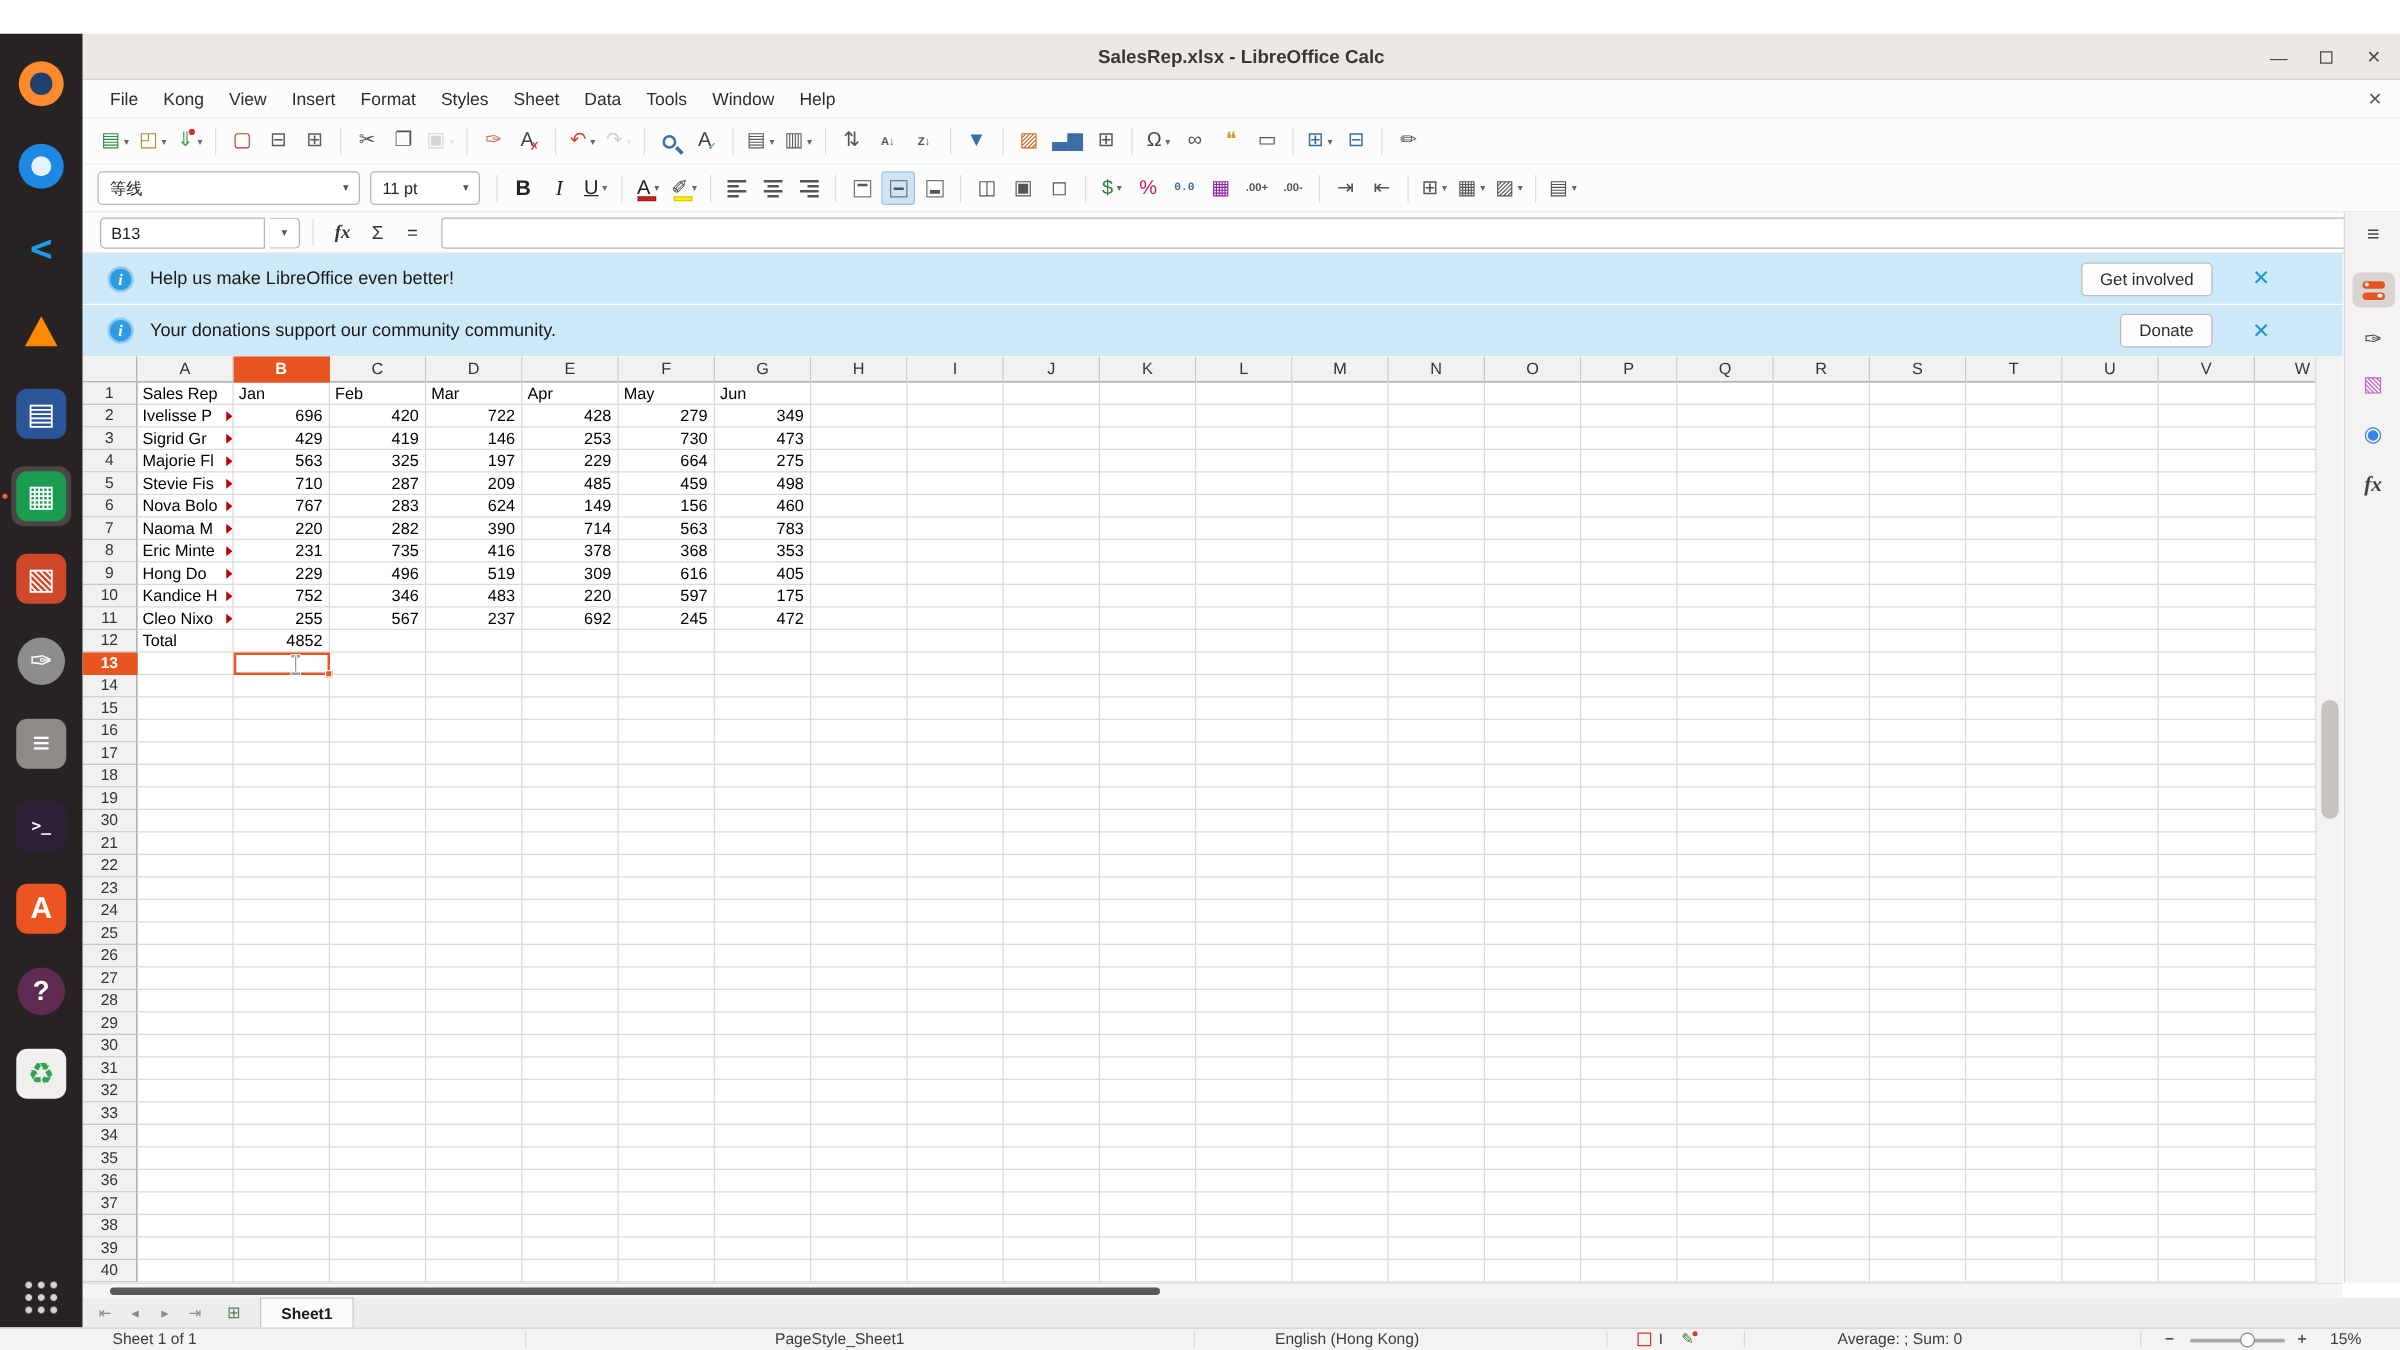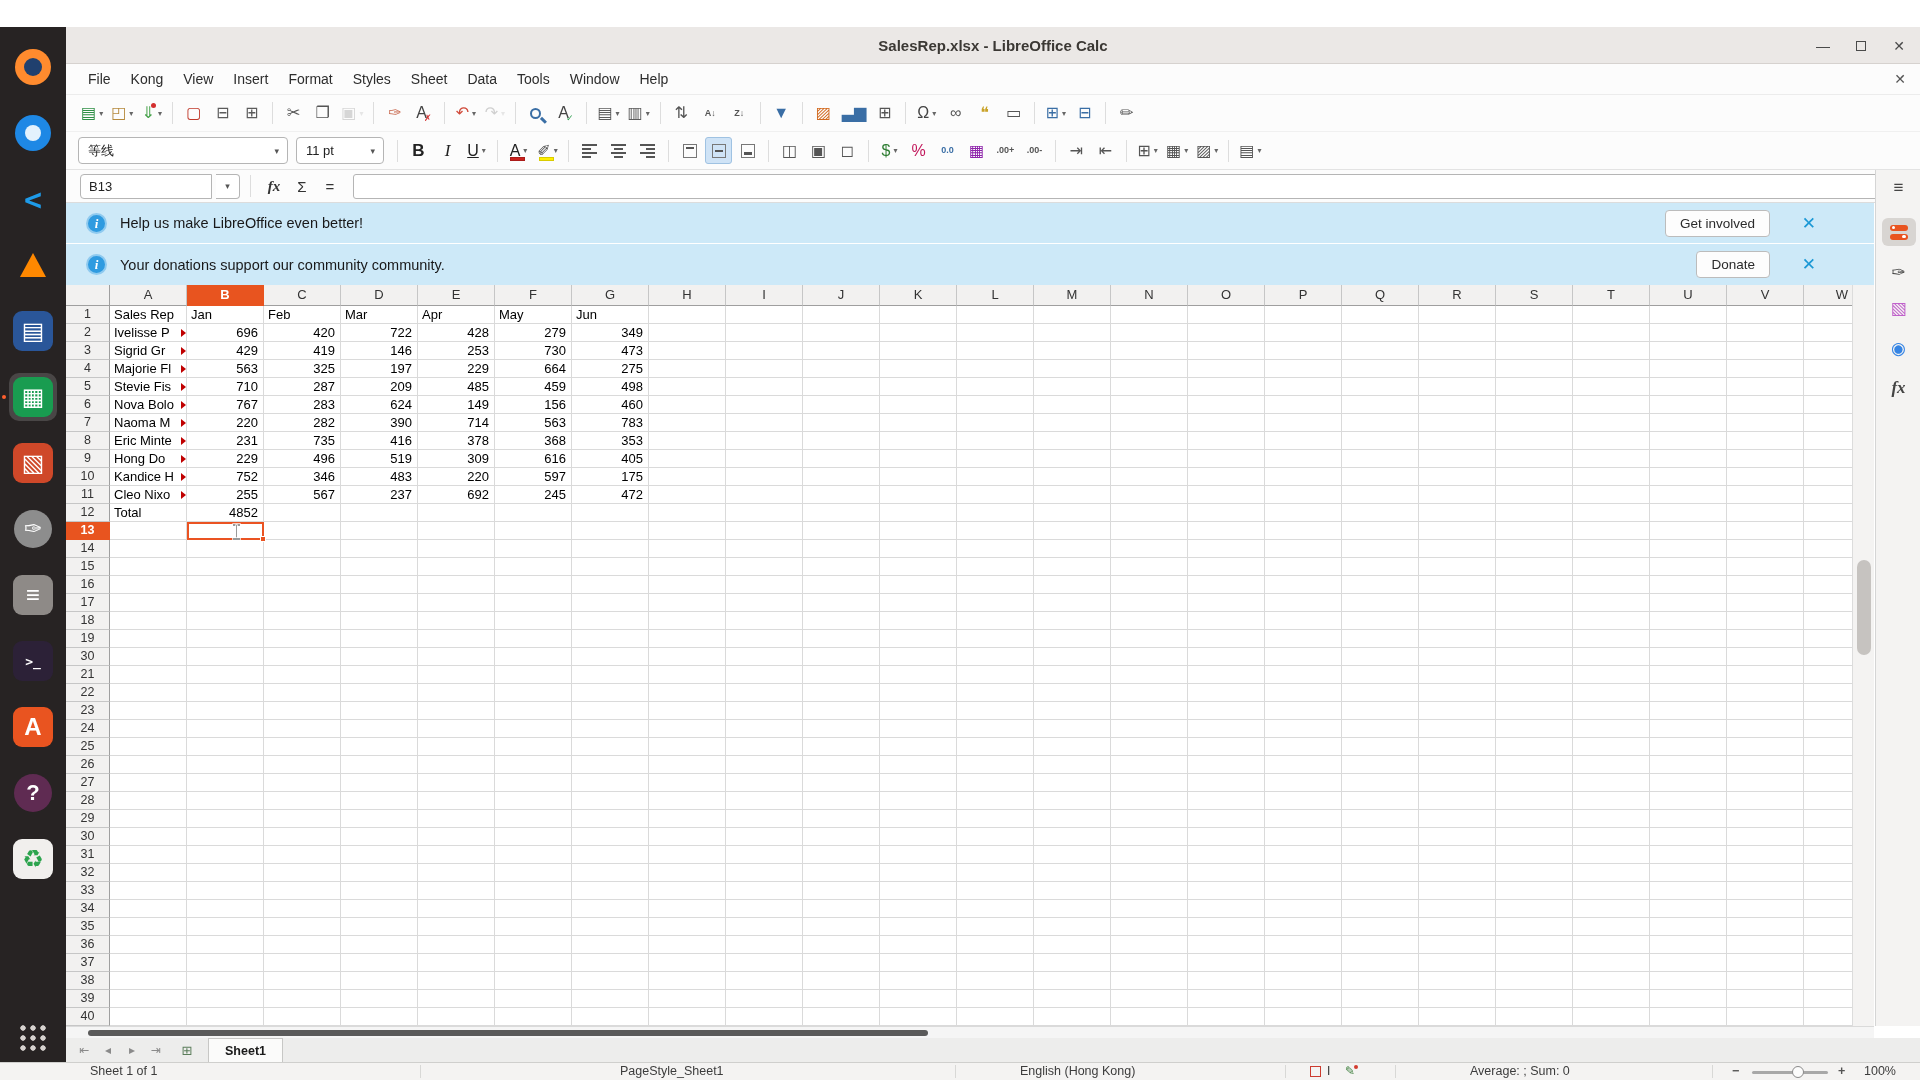--- a/index.html
+++ b/index.html
@@ -451,21 +451,21 @@
       </div>
       <i class="tsep"></i>
       <div class="tbtn">
         <span class="glyph" style="color: rgb(46, 125, 50);">$</span>
         <span class="dd">▾</span>
       </div>
       <div class="tbtn">
         <span class="glyph" style="color: rgb(194, 24, 91);">%</span>
       </div>
       <div class="tbtn">
-        <span class="glyph small" style="color: rgb(58, 110, 165);">0.0</span>
+        <span class="glyph small" style="color: rgb(58, 110, 165); font-family: Liberation Mono, monospace;">0.0</span>
       </div>
       <div class="tbtn">
         <span class="glyph" style="color: rgb(142, 36, 170);">▦</span>
       </div>
       <div class="tbtn">
         <span class="glyph small" style="color: rgb(85, 85, 85);">.00+</span>
       </div>
       <div class="tbtn">
         <span class="glyph small" style="color: rgb(85, 85, 85);">.00-</span>
       </div>
@@ -1645,16 +1645,16 @@
     <i class="selmode"></i>
     <span class="selmode-i">I</span>
     <span class="modif">✎</span>
     <i class="sdiv" style="left:1395px"></i>
     <span style="left:1470px">Average: ; Sum: 0</span>
     <i class="sdiv" style="left:1712px"></i>
     <span class="zminus">−</span>
     <i class="ztrack"></i>
     <i class="zthumb"></i>
     <span class="zplus">+</span>
-    <span class="zlabel">100%</span>
+    <span class="zlabel">15%</span>
   </div>
 
 </div>
 
 </body></html>

